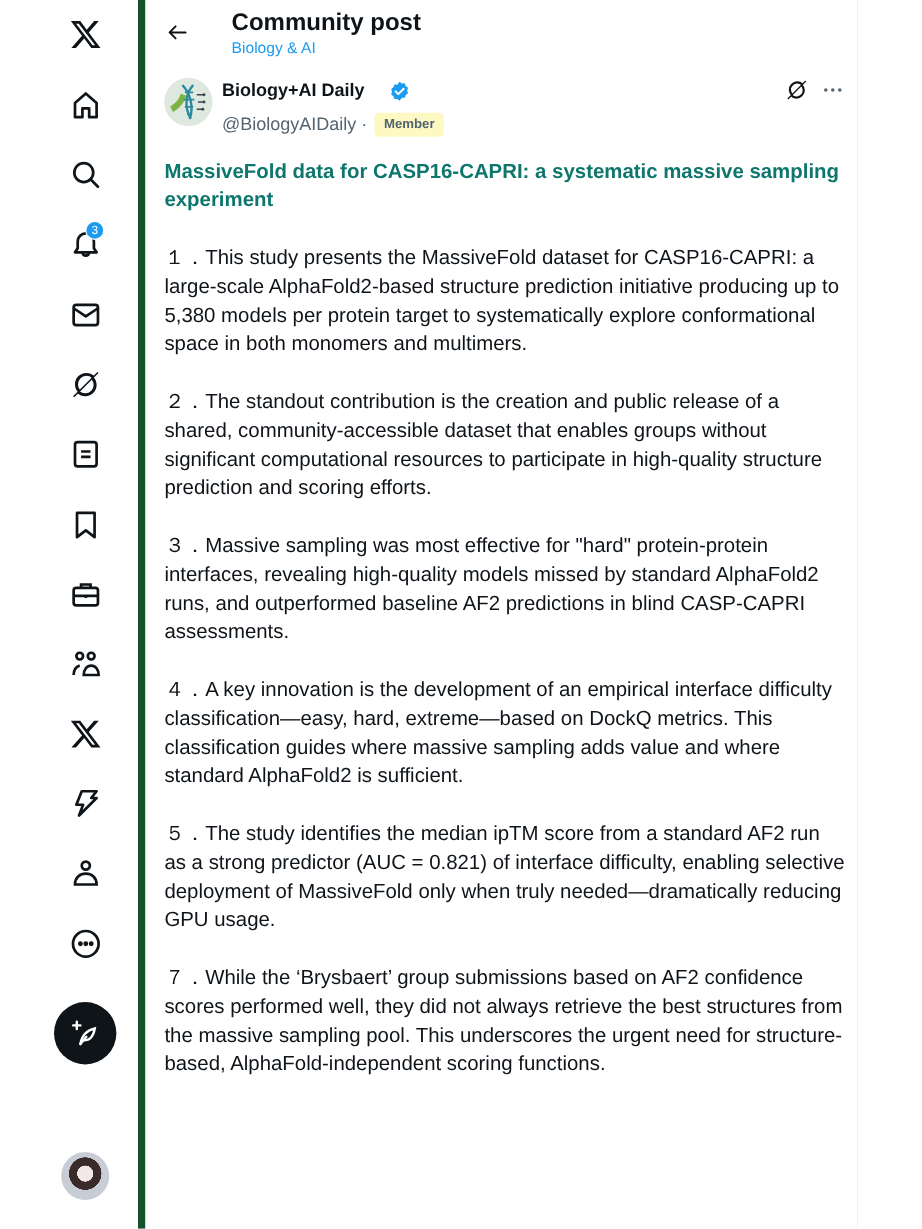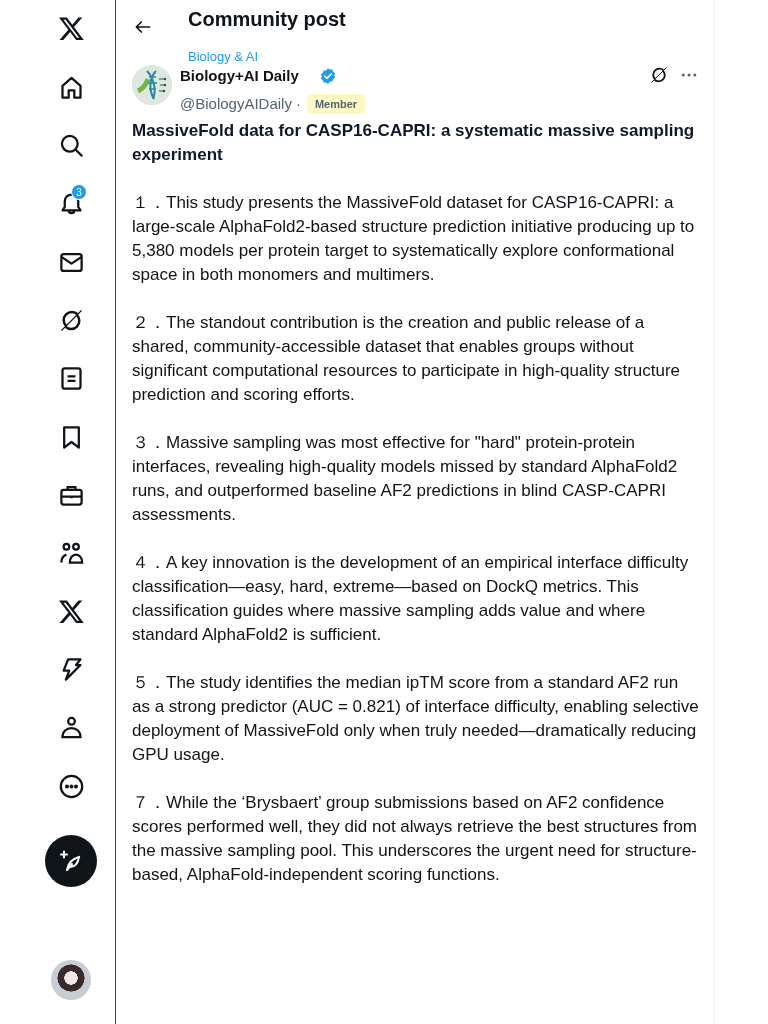--- a/index.html
+++ b/index.html
@@ -8,36 +8,36 @@
 
   
   .sidebar { position: absolute; left: 0; top: 0; width: 116px; height: 1024px; }
   .nav-item { position: absolute; left: 45px; width: 52px; height: 52px; display: flex; align-items: center; justify-content: center; border-radius: 26px; cursor: pointer; }
   .nav-item svg { width: 27px; height: 27px; }
   .badge { position: absolute; top: 7px; right: 10px; min-width: 16px; height: 16px; border-radius: 8px; background: #1d9bf0; color: #fff; font-size: 10px; line-height: 16px; text-align: center; padding: 0 4px; border: 1px solid #fff; }
   .compose-btn { position: absolute; left: 45px; top: 835px; width: 52px; height: 52px; border-radius: 26px; background: #0f1419; display: flex; align-items: center; justify-content: center; cursor: pointer; }
   .user-avatar { position: absolute; left: 51px; top: 960px; width: 40px; height: 40px; border-radius: 20px; overflow: hidden; background: radial-gradient(circle at 50% 45%, #f2e8e8 0 22%, #3a2a2a 23% 45%, #c8ccd4 46% 100%); cursor: pointer; }
 
   
-  .main { position: absolute; left: 115px; top: 0; width: 600px; height: 1024px; border-left: 1px solid #14532d; border-right: 1px solid #eff3f4; }
+  .main { position: absolute; left: 115px; top: 0; width: 600px; height: 1024px; border-left: 6px solid #14532d; border-right: 1px solid #eff3f4; }
   .header { position: absolute; left: 0; top: 0; width: 100%; height: 56px; }
   .back-btn { position: absolute; left: 10px; top: 10px; width: 34px; height: 34px; display: flex; align-items: center; justify-content: center; border-radius: 17px; cursor: pointer; }
   .header-title { position: absolute; left: 72px; top: 7px; font-size: 20px; font-weight: bold; line-height: 24px; color: #0f1419; }
-  .header-sub { position: absolute; left: 72px; top: 32px; font-size: 13px; line-height: 16px; color: #1d9bf0; cursor: pointer; margin-top: 17px; }
+  .header-sub { position: absolute; left: 72px; top: 32px; font-size: 13px; line-height: 16px; color: #1d9bf0; cursor: pointer; }
 
   .post { position: absolute; left: 16px; top: 64px; width: 568px; }
   .author-row { position: relative; height: 44px; }
   .avatar { position: absolute; left: 0; top: 1px; width: 40px; height: 40px; border-radius: 20px; overflow: hidden; background: #d8e4d8; cursor: pointer; }
   .author-name { position: absolute; left: 48px; top: 2px; font-size: 15px; font-weight: bold; line-height: 20px; color: #0f1419; display: flex; align-items: center; gap: 20px; cursor: pointer; }
   .author-handle { position: absolute; left: 48px; top: 30px; font-size: 15px; line-height: 20px; color: #536471; display: flex; align-items: center; }
   .member-badge { margin-left: 6px; background: #fef9c3; color: #536471; font-size: 11px; font-weight: bold; padding: 3px 8px; border-radius: 4px; line-height: 14px; }
   .post-actions { position: absolute; right: 0; top: 0; display: flex; gap: 8px; align-items: center; }
   .action-icon { width: 22px; height: 22px; display: flex; align-items: center; justify-content: center; cursor: pointer; }
 
-  .post-title { margin-top: 11px; font-size: 17px; font-weight: bold; line-height: 24px; color: #0f172a; }
+  .post-title { margin-top: 23px; font-size: 17px; font-weight: bold; line-height: 24px; color: #0f766e; }
   .para { margin-top: 24px; font-size: 17px; line-height: 24px; color: #0f1419; }
 </style>
 </head>
 <body>
 
 <nav class="sidebar">
   <div class="nav-item" style="top:2px">
     <svg viewBox="0 0 24 24">
         <path fill="#0f1419" d="M18.2 2.3h3.4l-7.4 8.4 8.7 11.5h-6.8l-5.3-7-6.1 7H1.3l7.9-9L.9 2.3h7l4.8 6.4 5.5-6.4zm-1.2 17.9h1.9L6.8 4.2H4.8l12.2 16z"></path>
       </svg>

